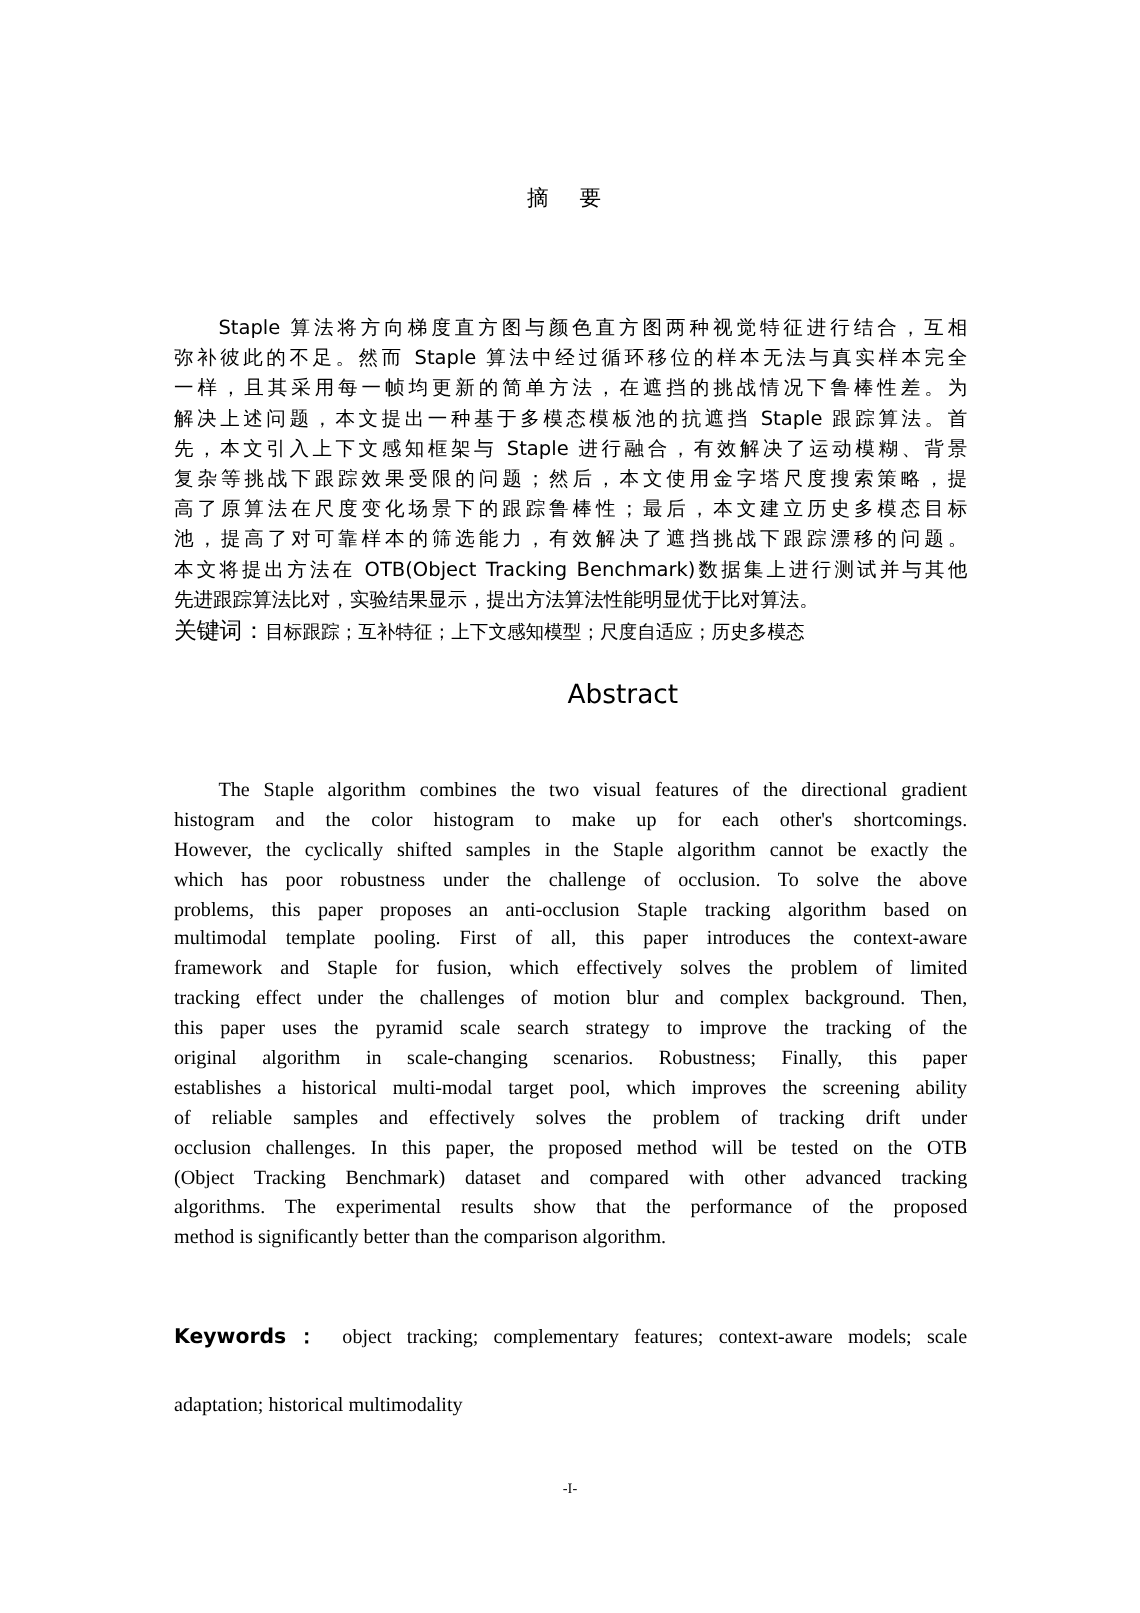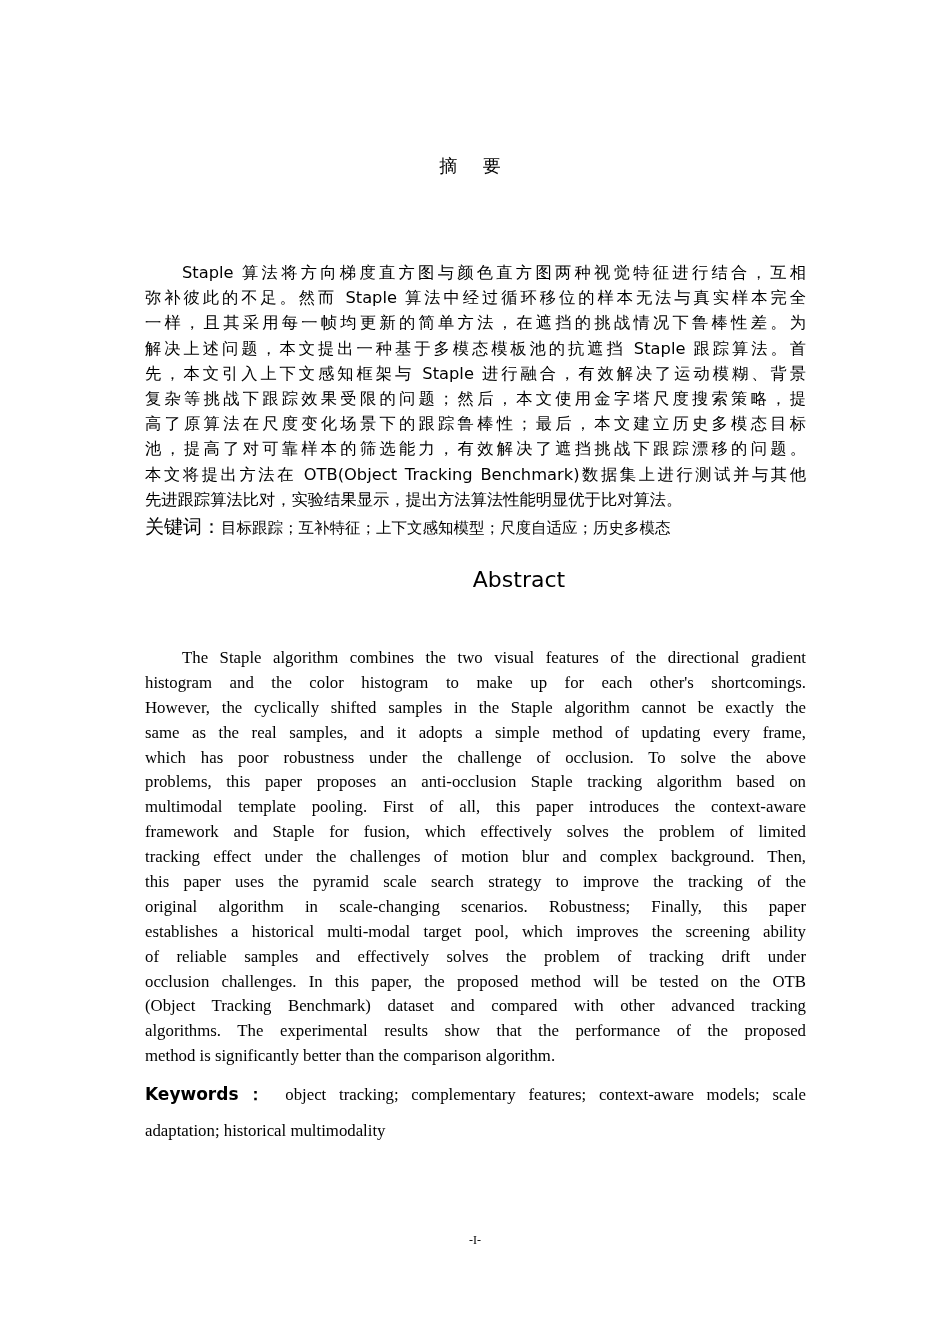--- a/index.html
+++ b/index.html
@@ -25,21 +25,21 @@
     .kw-cn {
       position: absolute; left: 145px; top: 513px; width: 680px; white-space: nowrap;
       font-family: "DejaVu Sans", sans-serif; font-size: 15.5px; line-height: 26px;
     }
     .kw-cn .kw-label { font-size: 19px; font-weight: normal; }
     .en-para { top: 646px; }
     .kw-en {
       position: absolute; left: 145px; top: 1080px; width: 661px;
       font-family: "Liberation Serif", serif; font-size: 16.8px;
     }
-    .kw-en .line { display: block; height: 37px; line-height: 28px; white-space: nowrap; text-align: justify; text-align-last: justify; }
+    .kw-en .line { display: block; height: 37px; line-height: 28px; white-space: nowrap; text-align: justify; text-align-last: justify; margin-top: 20px; }
     .kw-en .line.last { text-align-last: left; }
     .kw-en .kw-label { font-family: "DejaVu Sans", sans-serif; font-weight: bold; font-size: 17px; }
     .page-num {
       position: absolute; left: 0; width: 950px; top: 1232px; text-align: center;
       font-family: "Liberation Serif", serif; font-size: 12px; line-height: 16px;
     }
   </style>
 </head>
 <body>
 
@@ -63,21 +63,20 @@
   <div class="kw-cn">
     <span class="kw-label">关键词：</span><span>目标跟踪；互补特征；上下文感知模型；尺度自适应；历史多模态</span>
   </div>
 
   <div class="title-en">Abstract</div>
 
   <div class="para en-para">
     <span class="line indent">The Staple algorithm combines the two visual features of the directional gradient</span>
     <span class="line">histogram and the color histogram to make up for each other's shortcomings.</span>
     <span class="line">However, the cyclically shifted samples in the Staple algorithm cannot be exactly the</span>
-    <span class="line">same as the real samples, and it adopts a simple method of updating every frame,</span>
     <span class="line">which has poor robustness under the challenge of occlusion. To solve the above</span>
     <span class="line">problems, this paper proposes an anti-occlusion Staple tracking algorithm based on</span>
     <span class="line">multimodal template pooling. First of all, this paper introduces the context-aware</span>
     <span class="line">framework and Staple for fusion, which effectively solves the problem of limited</span>
     <span class="line">tracking effect under the challenges of motion blur and complex background. Then,</span>
     <span class="line">this paper uses the pyramid scale search strategy to improve the tracking of the</span>
     <span class="line">original algorithm in scale-changing scenarios. Robustness; Finally, this paper</span>
     <span class="line">establishes a historical multi-modal target pool, which improves the screening ability</span>
     <span class="line">of reliable samples and effectively solves the problem of tracking drift under</span>
     <span class="line">occlusion challenges. In this paper, the proposed method will be tested on the OTB</span>

